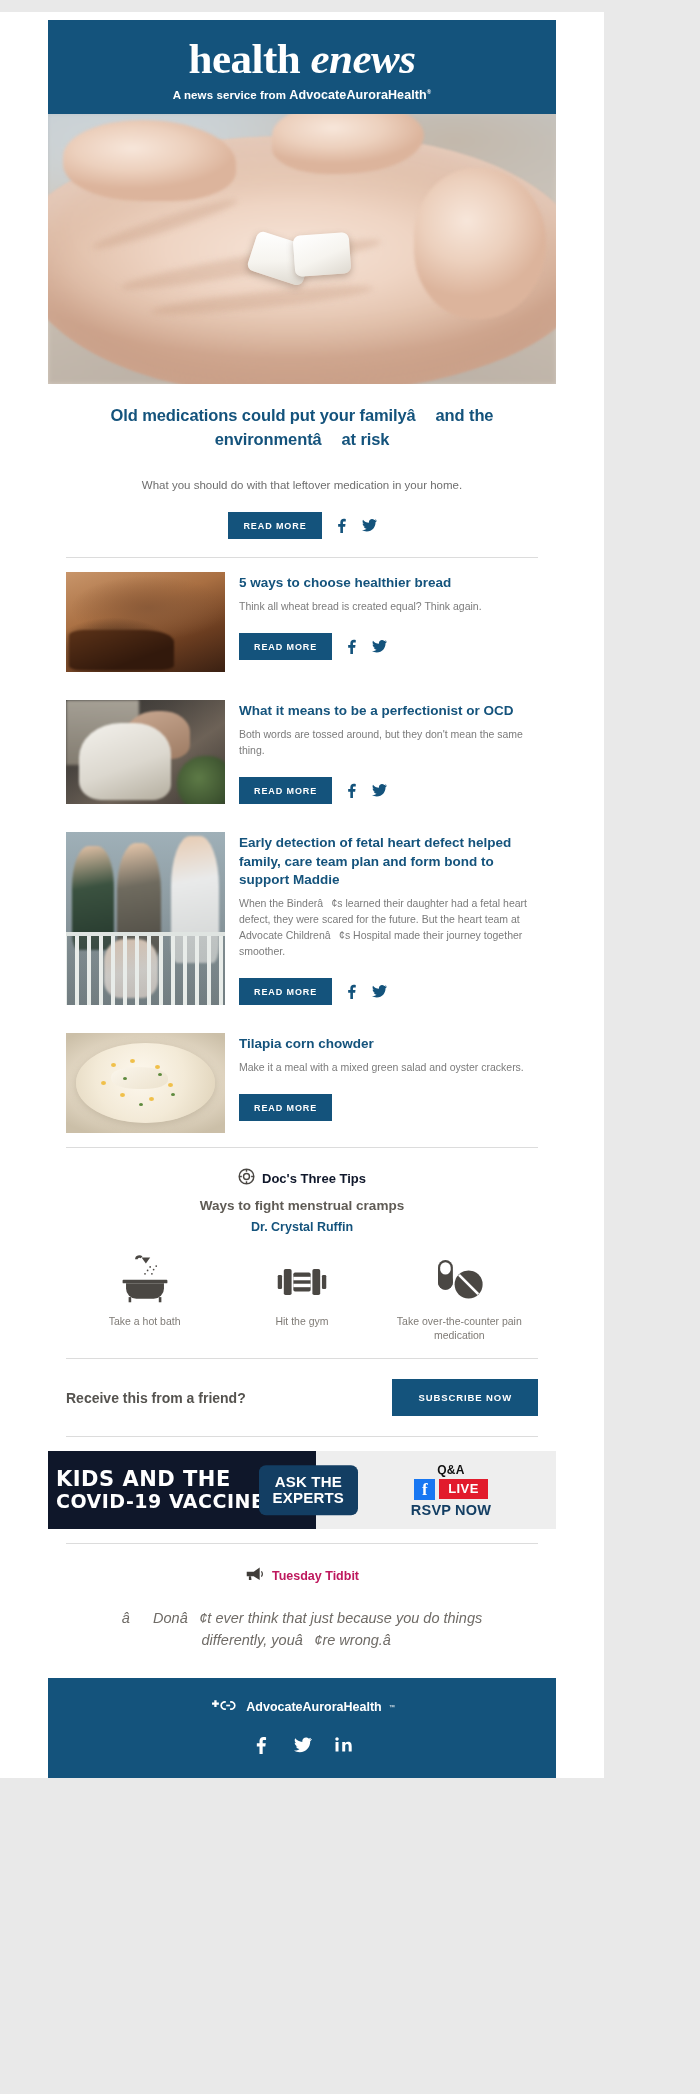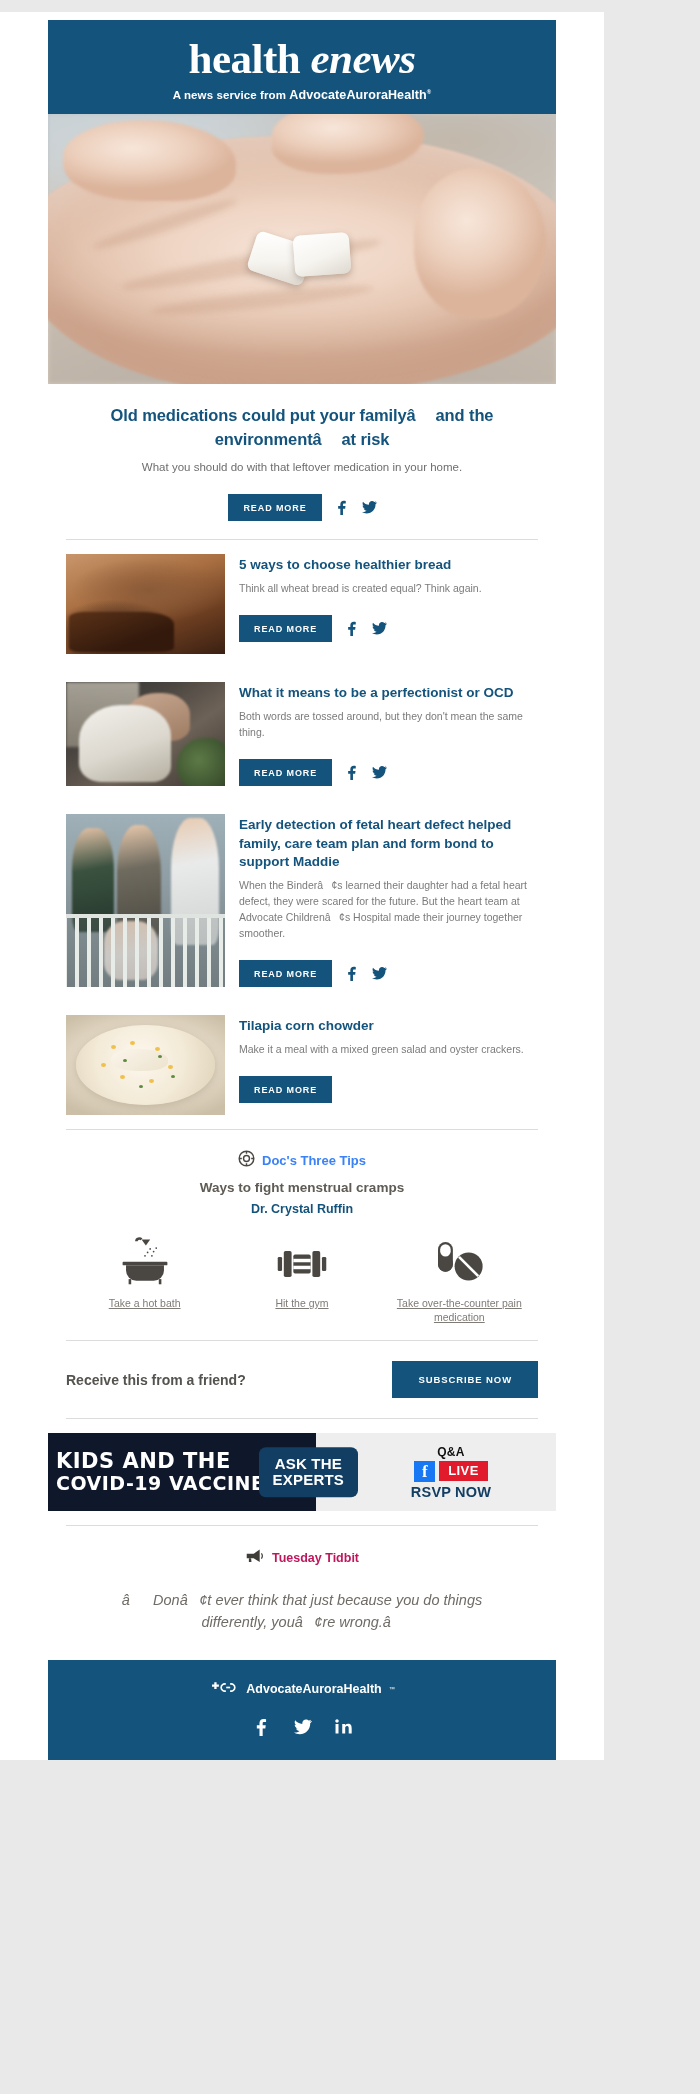--- a/index.html
+++ b/index.html
@@ -97,21 +97,21 @@
     color: #14537c;
     font-size: 16.5px;
     font-weight: 700;
     line-height: 1.42;
     letter-spacing: -0.1px;
   }
   .lead-desc {
     color: #6e6e6e;
     font-size: 11.5px;
     line-height: 1.5;
-    margin-top: 8px;
+    margin-top: 26px;
   }
 
   
   .cta-row { display: flex; align-items: center; gap: 13px; margin-top: 18px; }
   .cta-row.center { justify-content: center; }
   .btn-read {
     background: #14537c;
     color: #ffffff;
     font-size: 9px;
     font-weight: 700;
@@ -260,35 +260,35 @@
     background: linear-gradient(150deg,#fbf6ec 0%,#ece2cd 100%);
     filter: blur(.6px);
   }
 
   
   .tips { margin: 0 48px; padding: 20px 18px 16px 18px; text-align: center; }
   .tips-head {
     display: flex; align-items: center; justify-content: center; gap: 7px;
   }
   .tips-head-label {
-    color: #3b82f6; font-size: 13px; font-weight: 700;
+    color: #0f172a; font-size: 13px; font-weight: 700;
   }
   .tips-sub {
     color: #5f5b55; font-size: 13.5px; font-weight: 700; margin-top: 9px;
   }
   .tips-doc {
     color: #14537c; font-size: 12.5px; font-weight: 700; margin-top: 7px;
   }
   .tips-grid {
     display: flex; margin-top: 18px;
   }
   .tip { flex: 1; text-align: center; }
   .tip-icon { height: 52px; display: flex; align-items: flex-end; justify-content: center; }
   .tip-label {
-    color: #7f7b76; font-size: 10.5px; line-height: 1.35; margin-top: 10px; text-decoration: underline;
+    color: #7f7b76; font-size: 10.5px; line-height: 1.35; margin-top: 10px;
   }
 
   
   .subscribe {
     margin: 0 48px;
     padding: 20px 18px;
     display: flex; align-items: center; justify-content: space-between;
   }
   .sub-text { color: #55534f; font-size: 14px; font-weight: 700; }
   .btn-subscribe {

